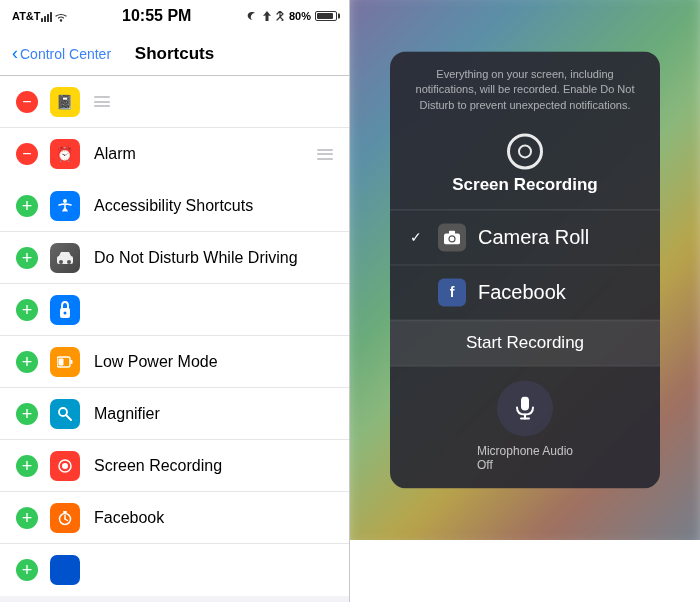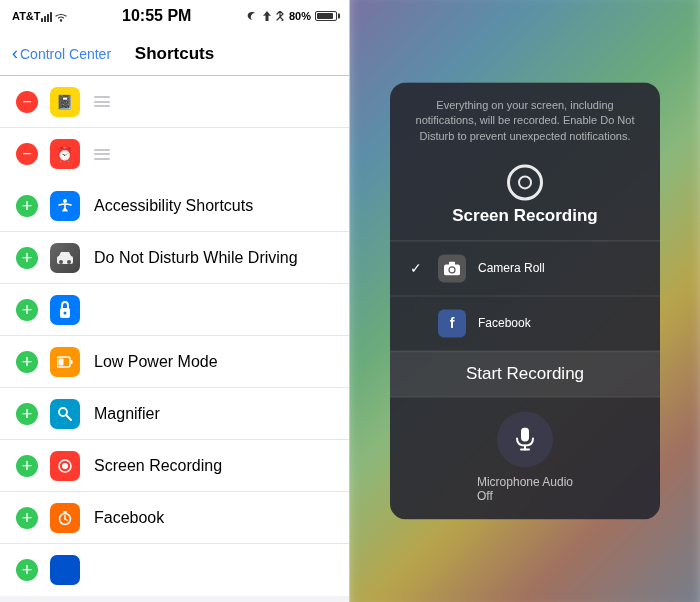--- a/index.html
+++ b/index.html
@@ -130,21 +130,21 @@
     .add-btn {
       width: 22px; height: 22px; border-radius: 50%; background: #34c759;
       border: none; cursor: pointer; display: flex; align-items: center; justify-content: center;
       margin-right: 12px; flex-shrink: 0;
       color: #fff; font-size: 18px; font-weight: 300; line-height: 1;
     }
 
     
     .right-panel {
       width: 350px;
-      height: 602px;
+      height: 540px;
       position: relative;
       overflow: hidden;
     }
 
     .blurred-bg {
       position: absolute; inset: 0;
       background: linear-gradient(135deg,
         #7b6fa0 0%, #5b8fa8 20%, #6aab7a 40%,
         #8bb87c 50%, #b8a44a 65%, #a07060 80%, #708090 100%);
       filter: blur(8px);
@@ -217,21 +217,21 @@
     }
 
     .option-icon {
       width: 28px; height: 28px; border-radius: 6px;
       margin-right: 12px; display: flex; align-items: center; justify-content: center;
       font-size: 15px; flex-shrink: 0;
     }
 
     .option-label {
       color: #fff;
-      font-size: 12px;
+      font-size: 20px;
     }
 
     .start-btn-row {
       padding: 12px 8px;
       display: flex;
       align-items: center;
       justify-content: center;
       background: rgba(255,255,255,0.08);
     }
 
@@ -331,20 +331,21 @@
           <span></span>
             <span></span>
             <span></span>
         </div>
       </div>
       <div class="list-item">
         <button class="remove-btn">−</button>
         <div class="app-icon icon-alarm" style="background:#ff3b30;">
           <span style="font-size:14px;">⏰</span>
         </div>
+        <span class="item-label">Alarm</span>
         <div class="drag-handle">
           <span></span>
             <span></span>
             <span></span>
         </div>
       </div>
     </div>
 
 
     <div class="section">

